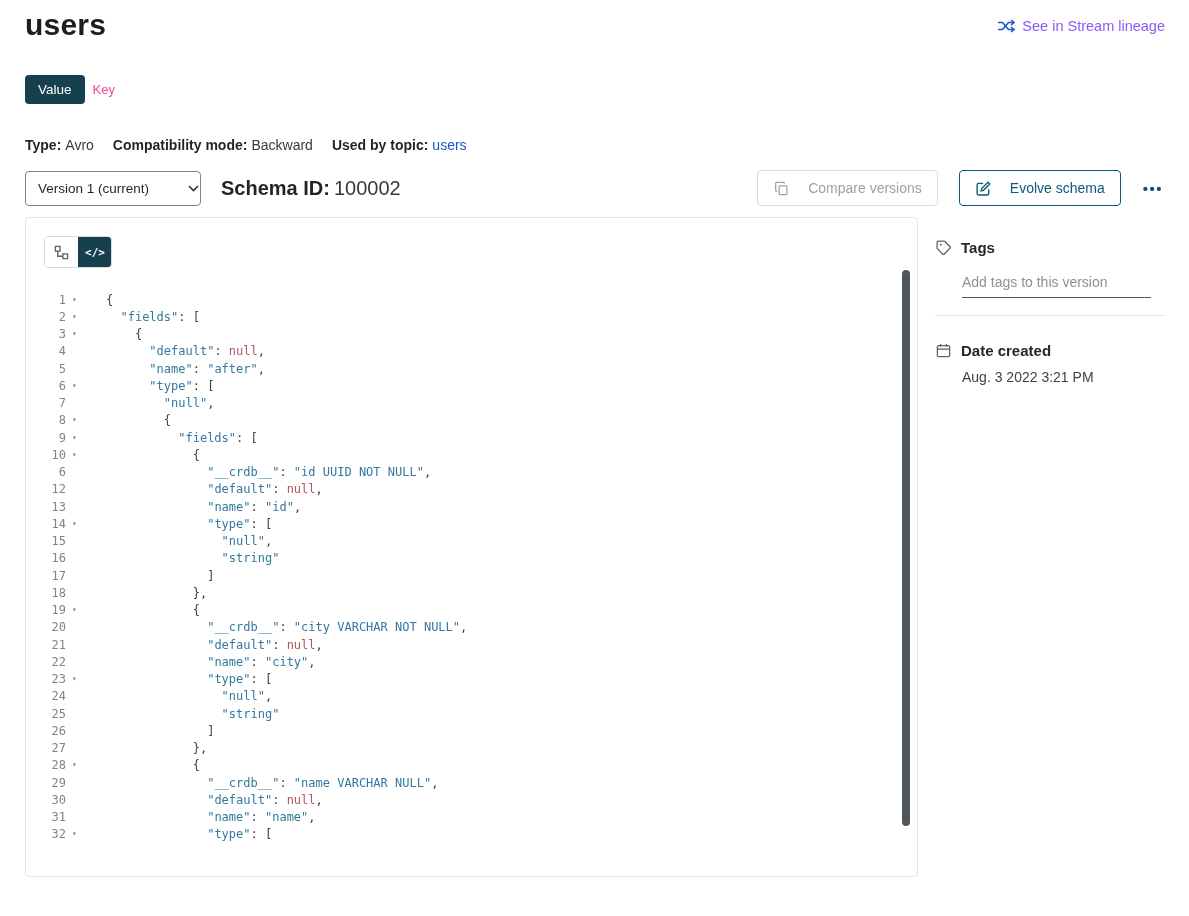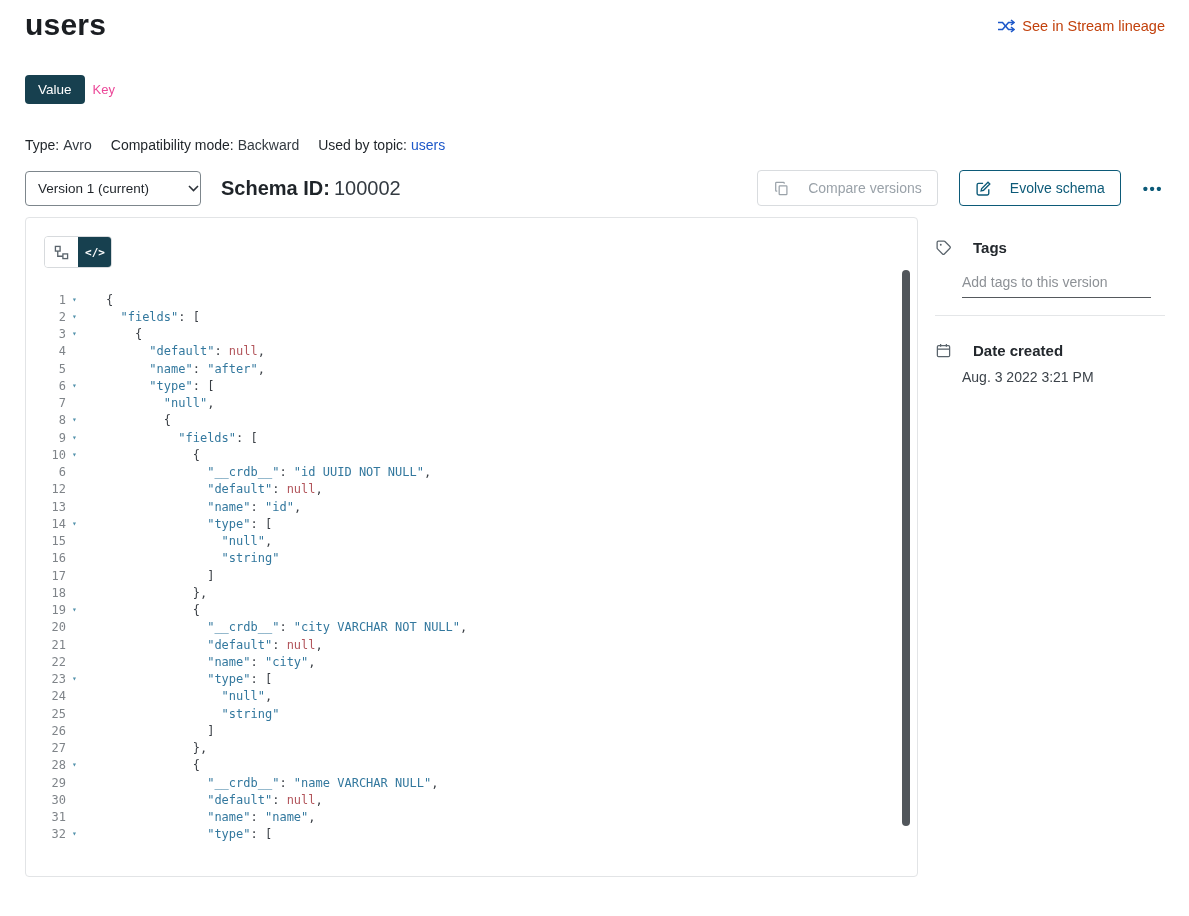--- a/index.html
+++ b/index.html
@@ -6,37 +6,37 @@
   html,body { margin:0; padding:0; }
   body {
     width:1189px; height:916px; overflow:hidden; background:#ffffff;
     font-family:"Liberation Sans", sans-serif; color:#2c3239; position:relative;
   }
   .page { padding:8px 24px 0 25px; }
 
   
   .header-row { display:flex; justify-content:space-between; align-items:flex-start; }
   .page-title { font-size:30px; font-weight:800; margin:0; color:#1b1e22; letter-spacing:.2px; }
-  .lineage-link { display:flex; align-items:center; gap:7px; color:#c2410c; font-size:14.5px; font-weight:500; margin-top:10px; cursor:pointer; }
+  .lineage-link { display:flex; align-items:center; gap:7px; color:#8b5cf6; font-size:14.5px; font-weight:500; margin-top:10px; cursor:pointer; }
   .lineage-link svg { display:block; }
 
   
   .tabs { margin-top:46px; display:flex; border-bottom:3px solid #e9eaec; }
   .tab { font-size:14.5px; color:#1d58c9; margin-right:30px; padding-bottom:11px; position:relative; cursor:pointer; }
   .tab.active { color:#222b33; }
   .tab.active::after { content:""; position:absolute; left:0; right:0; bottom:-3px; height:4px; background:#11212d; }
 
   
   .toggle-row { margin-top:33px; display:flex; align-items:center; }
   .seg-value { background:#17404f; color:#fff; border:none; border-radius:4px; padding:7px 13px; font-size:13.5px; font-family:inherit; cursor:pointer; }
   .seg-key { background:none; border:none; color:#ec4899; font-size:13px; margin-left:4px; padding:7px 4px; font-family:inherit; cursor:pointer; }
 
   
   .meta-row { margin-top:33px; font-size:14px; display:flex; gap:19px; color:#333a41; }
-  .meta-row .lbl { font-weight:400; color:#1f2429; margin-right:4px; }
+  .meta-row .lbl { font-weight:700; color:#1f2429; margin-right:4px; }
   .topic-link { color:#1d58c9; cursor:pointer; }
 
   
   .version-row { margin-top:17px; display:flex; align-items:center; }
   .select { width:176px; height:35px; border:1px solid #7d868c; border-radius:4px; display:flex; align-items:center; justify-content:space-between; padding:0 1px 0 12px; font-size:13.5px; color:#1f2429; background:#fff; cursor:pointer; }
   .schema-id { margin-left:20px; font-size:20px; color:#333a41; }
   .schema-id .lbl { font-weight:700; color:#1f2429; margin-right:4px; }
   .spacer { flex:1; }
   .btn { height:36px; border-radius:4px; background:#fff; display:inline-flex; align-items:center; gap:18px; padding:0 15px; font-size:14px; font-family:inherit; cursor:pointer; }
   .btn-compare { border:1px solid #d9dcdf; color:#9aa2a9; }
@@ -60,21 +60,21 @@
   .c { white-space:pre; margin-left:23px; color:#33393f; }
   .tok-k { color:#33789e; }
   .tok-s { color:#33789e; }
   .tok-x { color:#b2555b; }
   .tok-p { color:#3a3f45; }
 
   .sb-thumb { position:absolute; top:52px; right:7px; width:8px; height:556px; background:#51565b; border-radius:4px; cursor:pointer; }
 
   
   .side { width:233px; margin-left:14px; padding:22px 0 0 3px; }
-  .side-head { display:flex; align-items:center; gap:21px; font-size:15px; font-weight:700; color:#23282d; }
+  .side-head { display:flex; align-items:center; gap:9px; font-size:15px; font-weight:700; color:#23282d; }
   .tags-input { display:block; margin:16px 0 0 27px; width:189px; border:none; border-bottom:1px solid #55595d; font-size:14px; padding:2px 0 7px; color:#2c3239; outline:none; background:transparent; font-family:inherit; }
   .tags-input::placeholder { color:#8d9196; }
   .divider { height:1px; background:#e4e6e8; margin-top:17px; }
   .sec-doc { margin-top:45px; }
   .sec-date { margin-top:26px; }
   .side-val { margin:10px 0 0 27px; font-size:14px; color:#3c434a; }
 </style>
 </head>
 <body>
 

